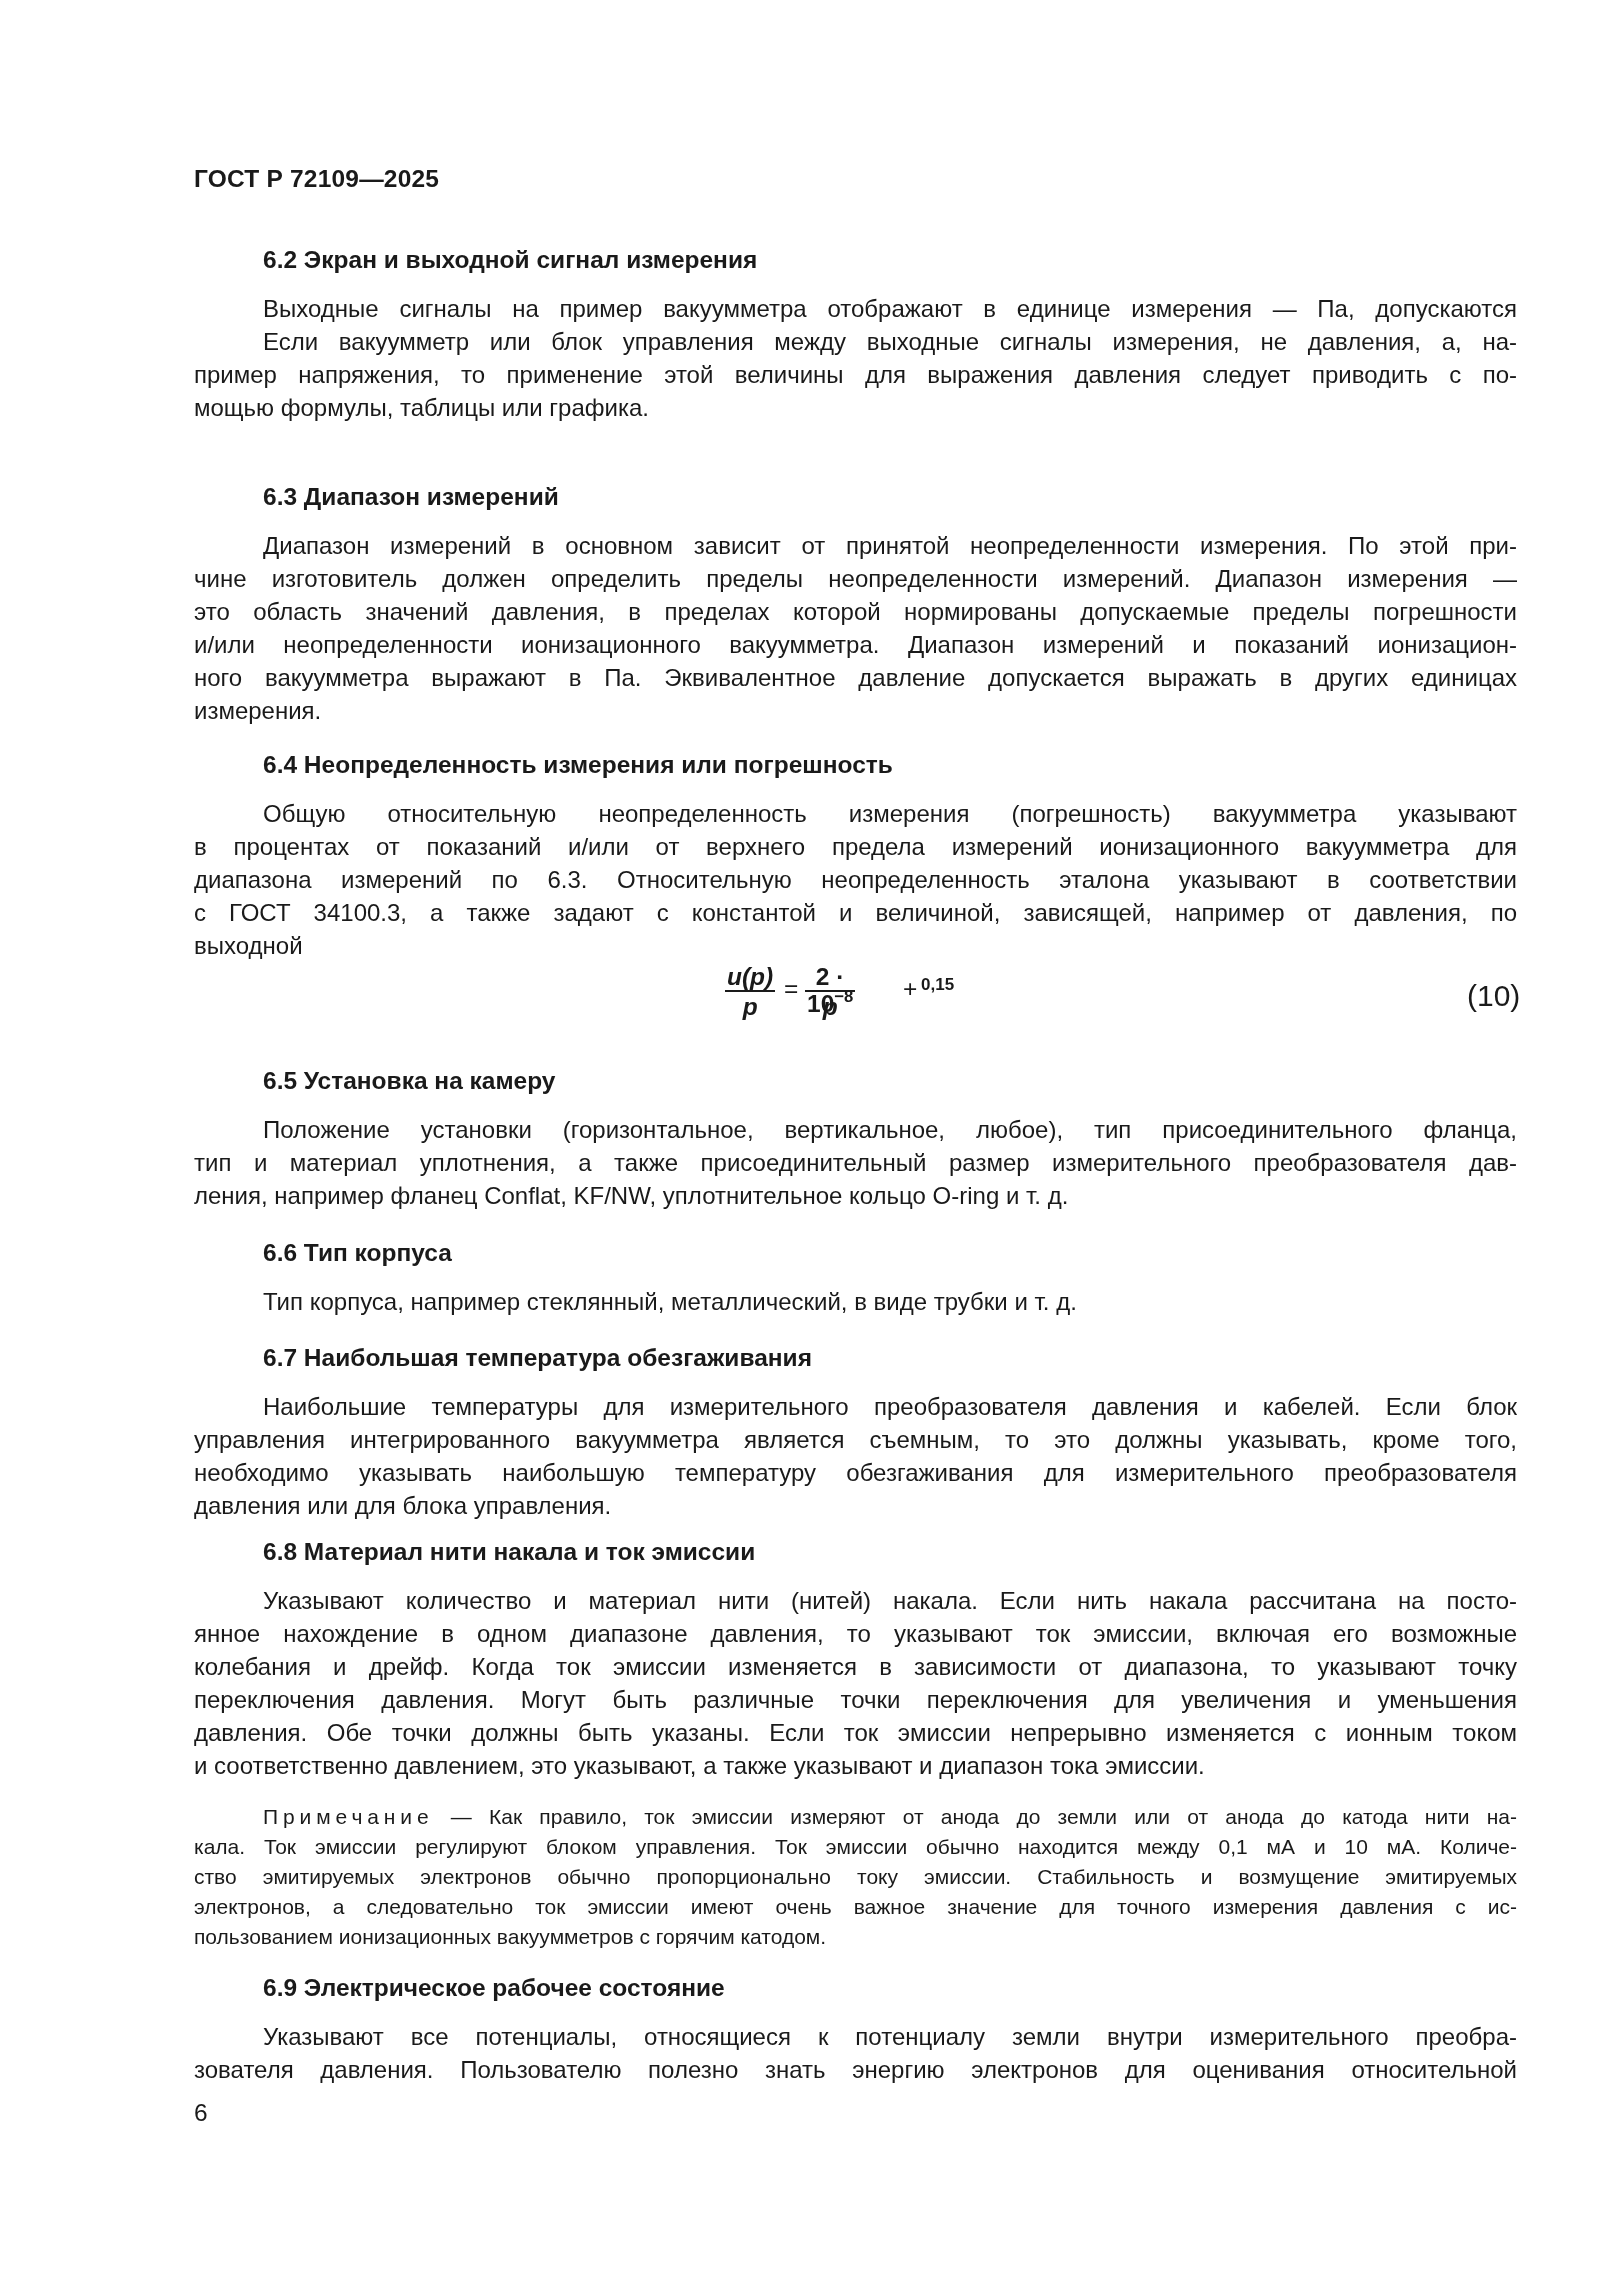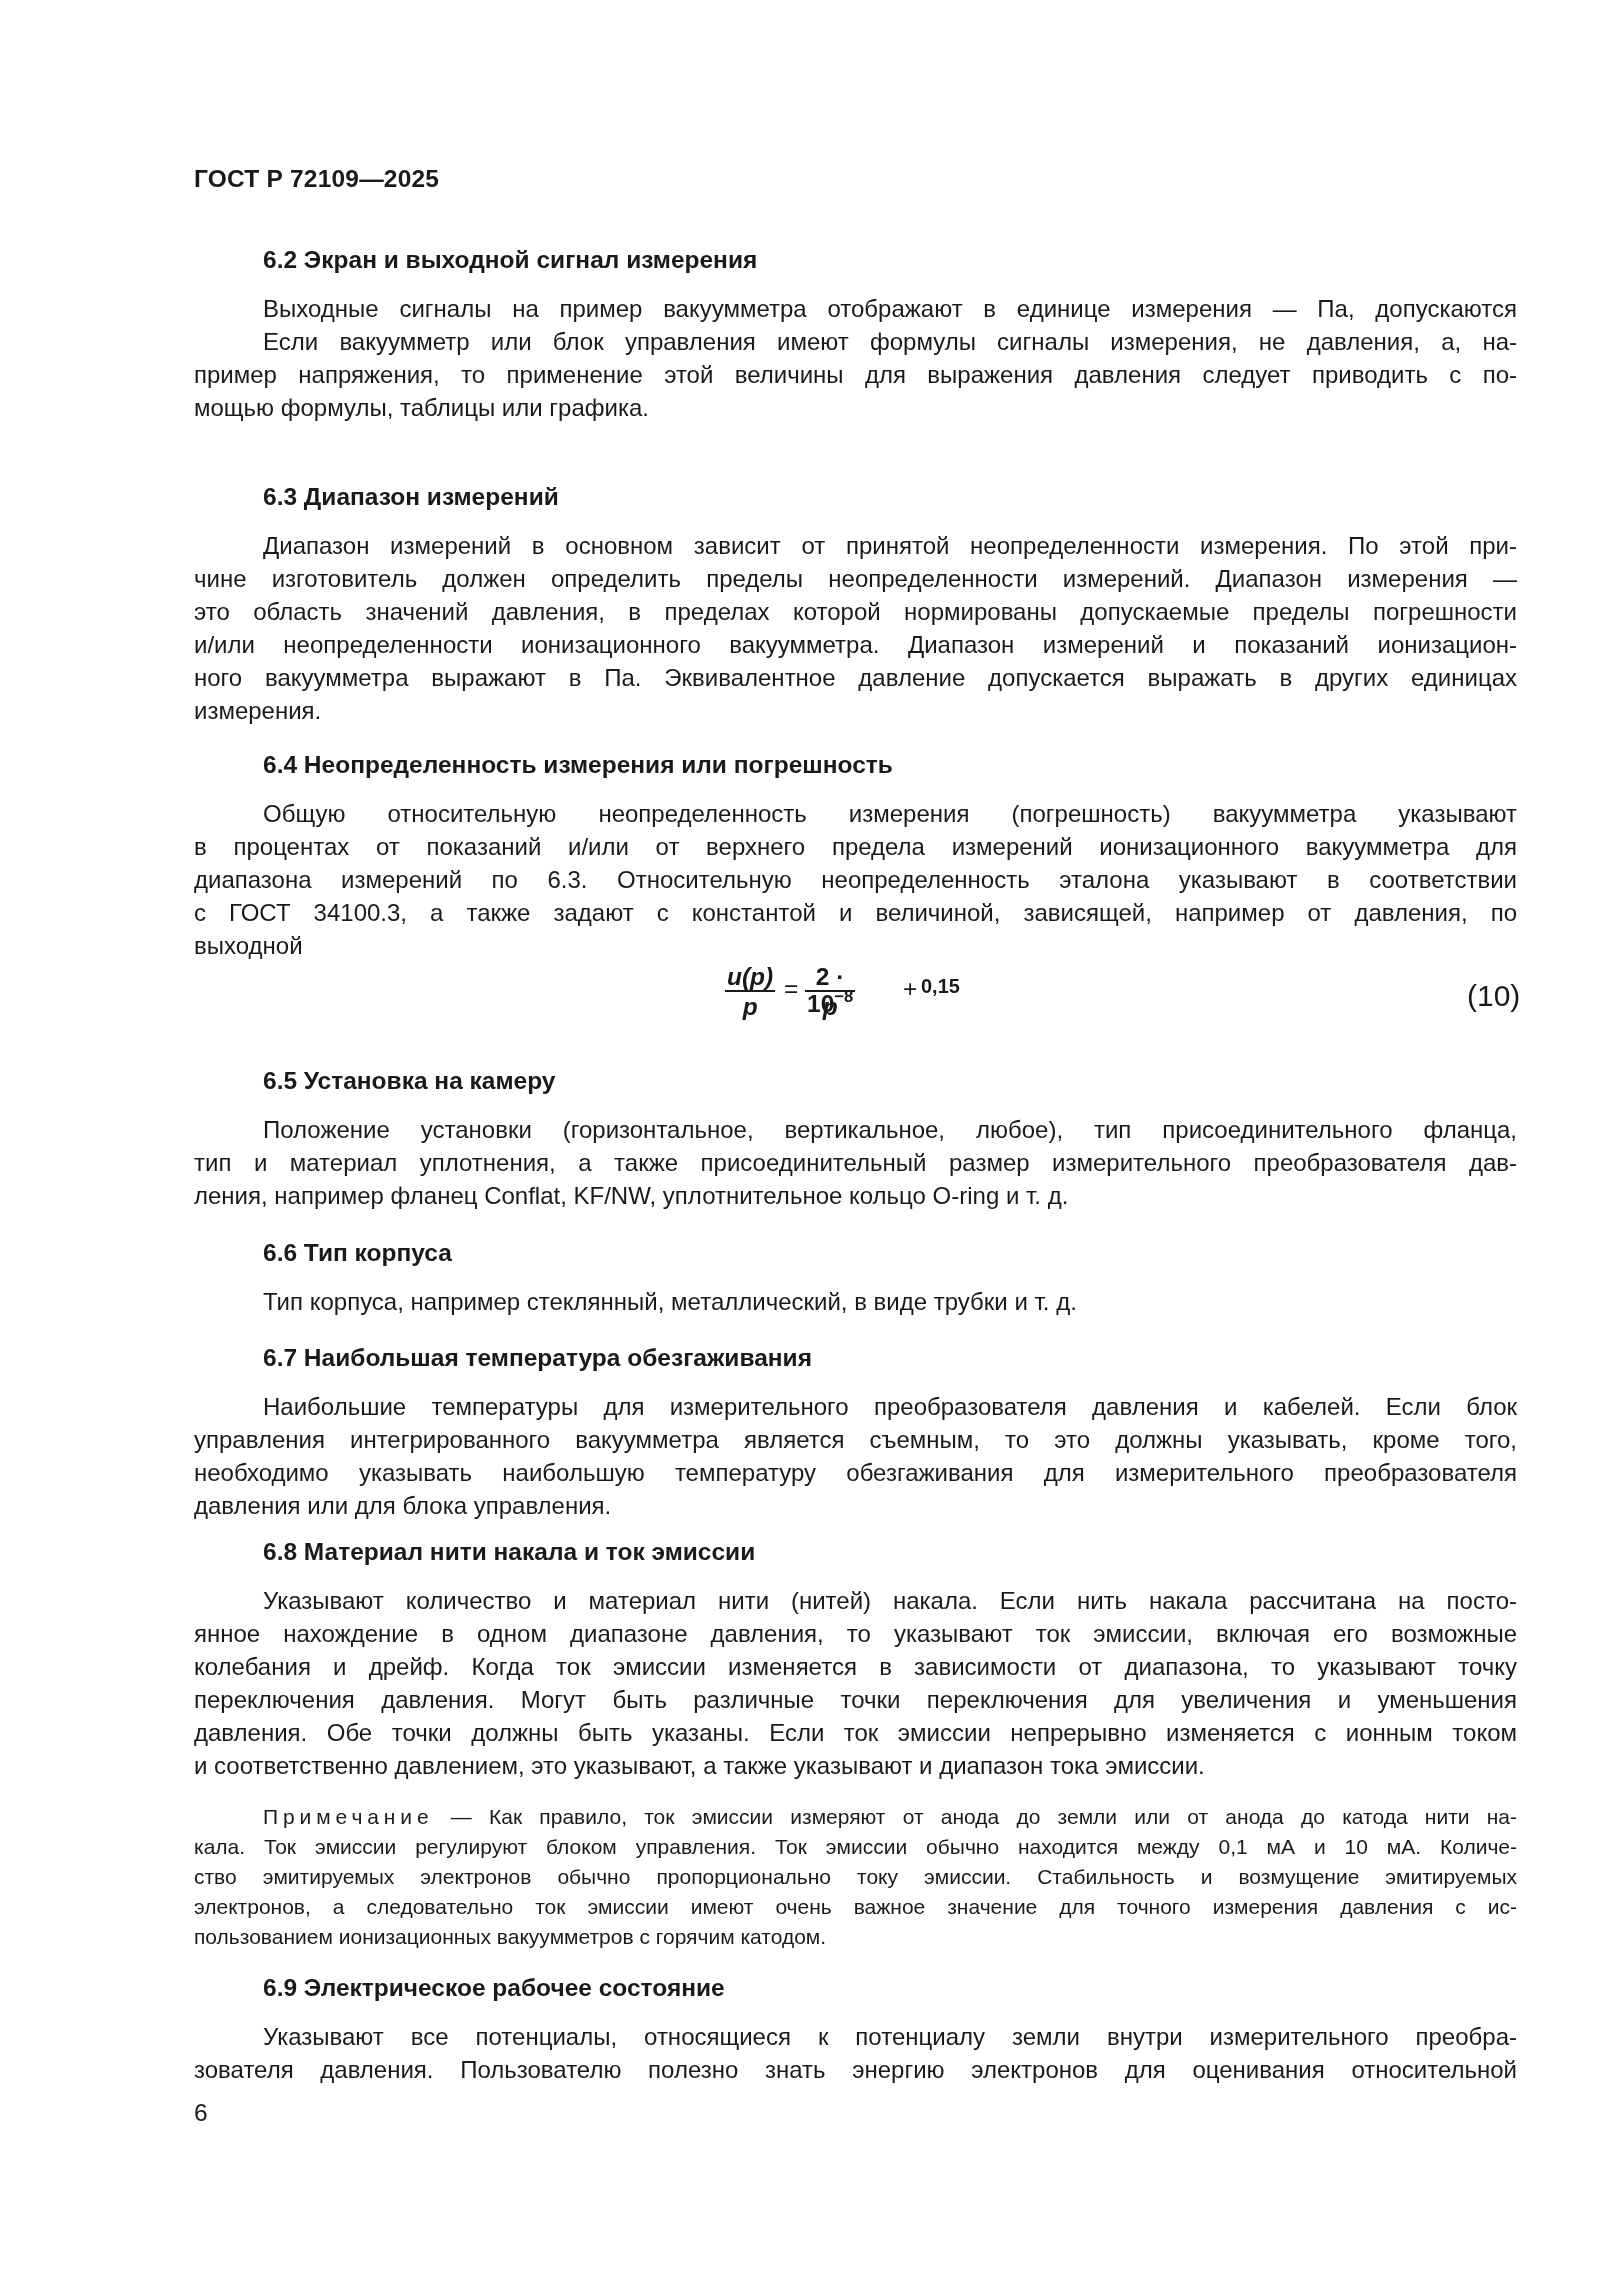--- a/index.html
+++ b/index.html
@@ -28,21 +28,21 @@
 <body>
 
 <div class="page">
 
   <div class="hdr">ГОСТ Р 72109—2025</div>
 
   <div class="blk" style="top:227px">
     <div class="h">6.2  Экран и выходной сигнал измерения</div>
     <div style="height:15.7px"></div>
     <div class="ln ind">Выходные сигналы на пример вакуумметра отображают в единице измерения — Па, допускаются</div>
-    <div class="ln ind">Если вакуумметр или блок управления имеют формулы сигналы измерения, не давления, а, на-</div>
+    <div class="ln ind">Если вакуумметр или блок управления между выходные сигналы измерения, не давления, а, на-</div>
     <div class="ln">пример напряжения, то применение этой величины для выражения давления следует приводить с по-</div>
     <div class="ln last">мощью формулы, таблицы или графика.</div>
   </div>
 
   <div class="blk" style="top:464px">
     <div class="h">6.3  Диапазон измерений</div>
     <div style="height:15.7px"></div>
     <div class="ln ind">Диапазон измерений в основном зависит от принятой неопределенности измерения. По этой при-</div>
     <div class="ln">чине изготовитель должен определить пределы неопределенности измерений. Диапазон измерения —</div>
     <div class="ln">это область значений давления, в пределах которой нормированы допускаемые пределы погрешности</div>
@@ -65,21 +65,21 @@
     <div class="frac" style="left:0; top:0;">
       <div class="num it">u(p)</div>
       <div class="den">p</div>
     </div>
     <div style="position:absolute; left:59px; top:11.8px; font-weight:normal;">=</div>
     <div class="frac" style="left:80px; top:0;">
       <div class="num"><span>2 · 10</span><sup>−8</sup></div>
       <div class="den">p</div>
     </div>
     <div style="position:absolute; left:178px; top:11.8px; font-weight:normal;">+</div>
-    <div style="position:absolute; left:196px; top:11.8px; font-size:20px;">0,15</div>
+    <div style="position:absolute; left:196px; top:11.8px; font-size:17px;">0,15</div>
   </div>
   <div class="eqno">(10)</div>
 
   <div class="blk" style="top:1048px">
     <div class="h">6.5  Установка на камеру</div>
     <div style="height:15.7px"></div>
     <div class="ln ind">Положение установки (горизонтальное, вертикальное, любое), тип присоединительного фланца,</div>
     <div class="ln">тип и материал уплотнения, а также присоединительный размер измерительного преобразователя дав-</div>
     <div class="ln last">ления, например фланец Conflat, KF/NW, уплотнительное кольцо O-ring и т. д.</div>
   </div>

